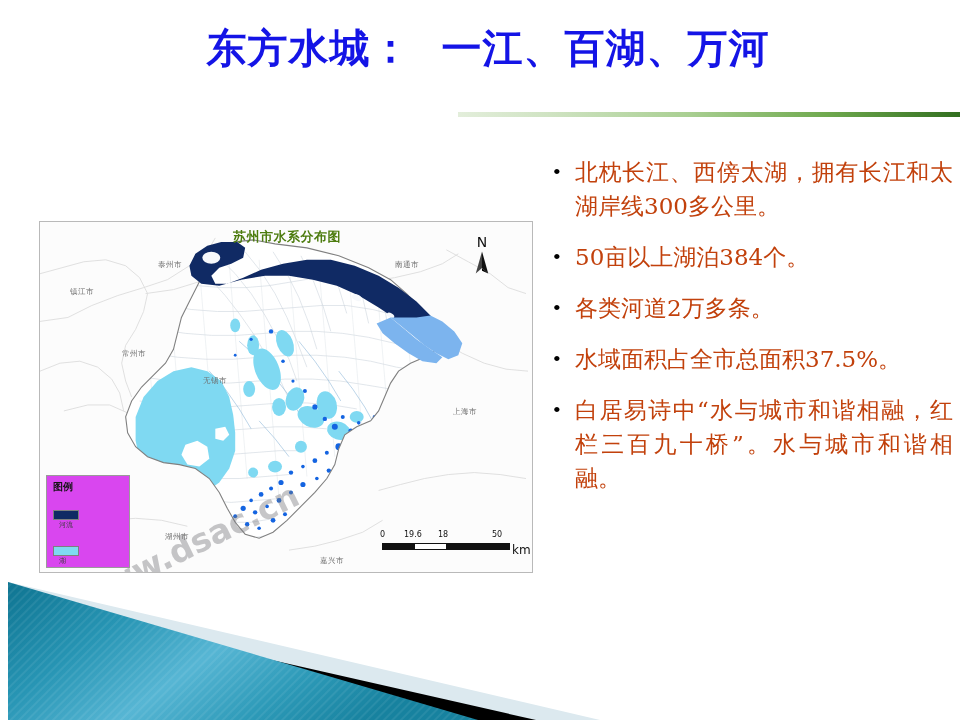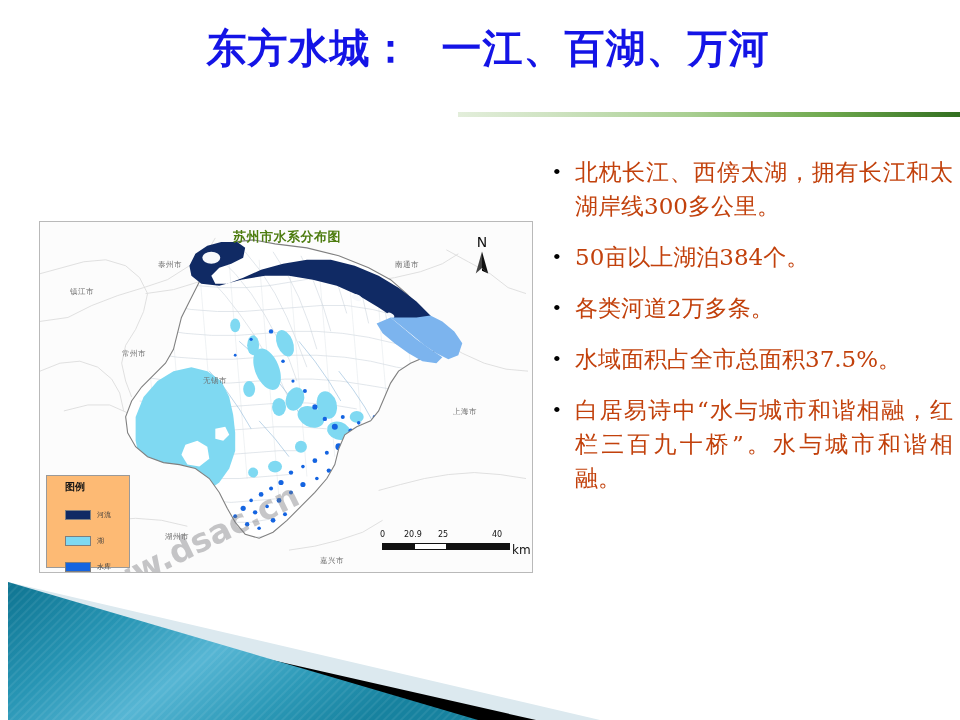--- a/index.html
+++ b/index.html
@@ -55,28 +55,28 @@
     position:absolute;z-index:4;pointer-events:none;
     font-family:"DejaVu Sans","Liberation Sans",sans-serif;
     font-weight:bold;color:rgba(120,120,125,.42);
     white-space:nowrap;
   }
   #wm1{left:30px;top:360px;font-size:33px;transform:rotate(-26deg);transform-origin:0 0;}
 
   
   #legend{
     position:absolute;left:6px;top:253px;width:84px;height:93px;
-    background:#fdba74;border:1px solid #9a9a9a;box-sizing:border-box;
-    z-index:7;padding:3px 16px;
+    background:#d946ef;border:1px solid #9a9a9a;box-sizing:border-box;
+    z-index:7;padding:3px 4px;
   }
   #legend-title{
     font-family:"DejaVu Sans","Liberation Sans",sans-serif;
     font-weight:bold;font-size:10px;color:#141414;margin:1px 0 3px 2px;
   }
-  .legend-row{display:flex;align-items:flex-start;margin:16px 0 2px 2px;}
+  .legend-row{display:flex;align-items:flex-start;margin:16px 0 2px 2px;flex-direction:column;}
   .legend-swatch{width:26px;height:10px;border:1px solid #7e7e7e;box-sizing:border-box;display:block;}
   .legend-text{
     font-family:"DejaVu Sans","Liberation Sans",sans-serif;
     font-size:7px;color:#3a3a3a;margin-left:6px;
   }
 
   
   #north{position:absolute;left:425px;top:12px;width:34px;height:52px;z-index:7;}
   #north-letter{
     position:absolute;left:0;top:0;width:34px;text-align:center;
@@ -351,23 +351,23 @@
         <span class="legend-text">水库</span>
       </div>
       <div class="legend-row">
         <span class="legend-swatch" style="background:#7cb4ee"></span>
         <span class="legend-text">海域</span>
       </div>
     </div>
 
     <div id="scalebar">
       <div class="sb-num" style="left:0px">0</div>
-      <div class="sb-num" style="left:24px">20.9</div>
-      <div class="sb-num" style="left:58px">25</div>
-      <div class="sb-num" style="left:112px">40</div>
+      <div class="sb-num" style="left:24px">19.6</div>
+      <div class="sb-num" style="left:58px">18</div>
+      <div class="sb-num" style="left:112px">50</div>
       <div id="sb-track">
         <span class="sb-seg" style="flex:1;background:#111"></span>
         <span class="sb-seg" style="flex:1;background:#fff"></span>
         <span class="sb-seg" style="flex:2;background:#111"></span>
       </div>
       <div id="sb-km">km</div>
     </div>
   </div>
 
   <div id="bullets">

